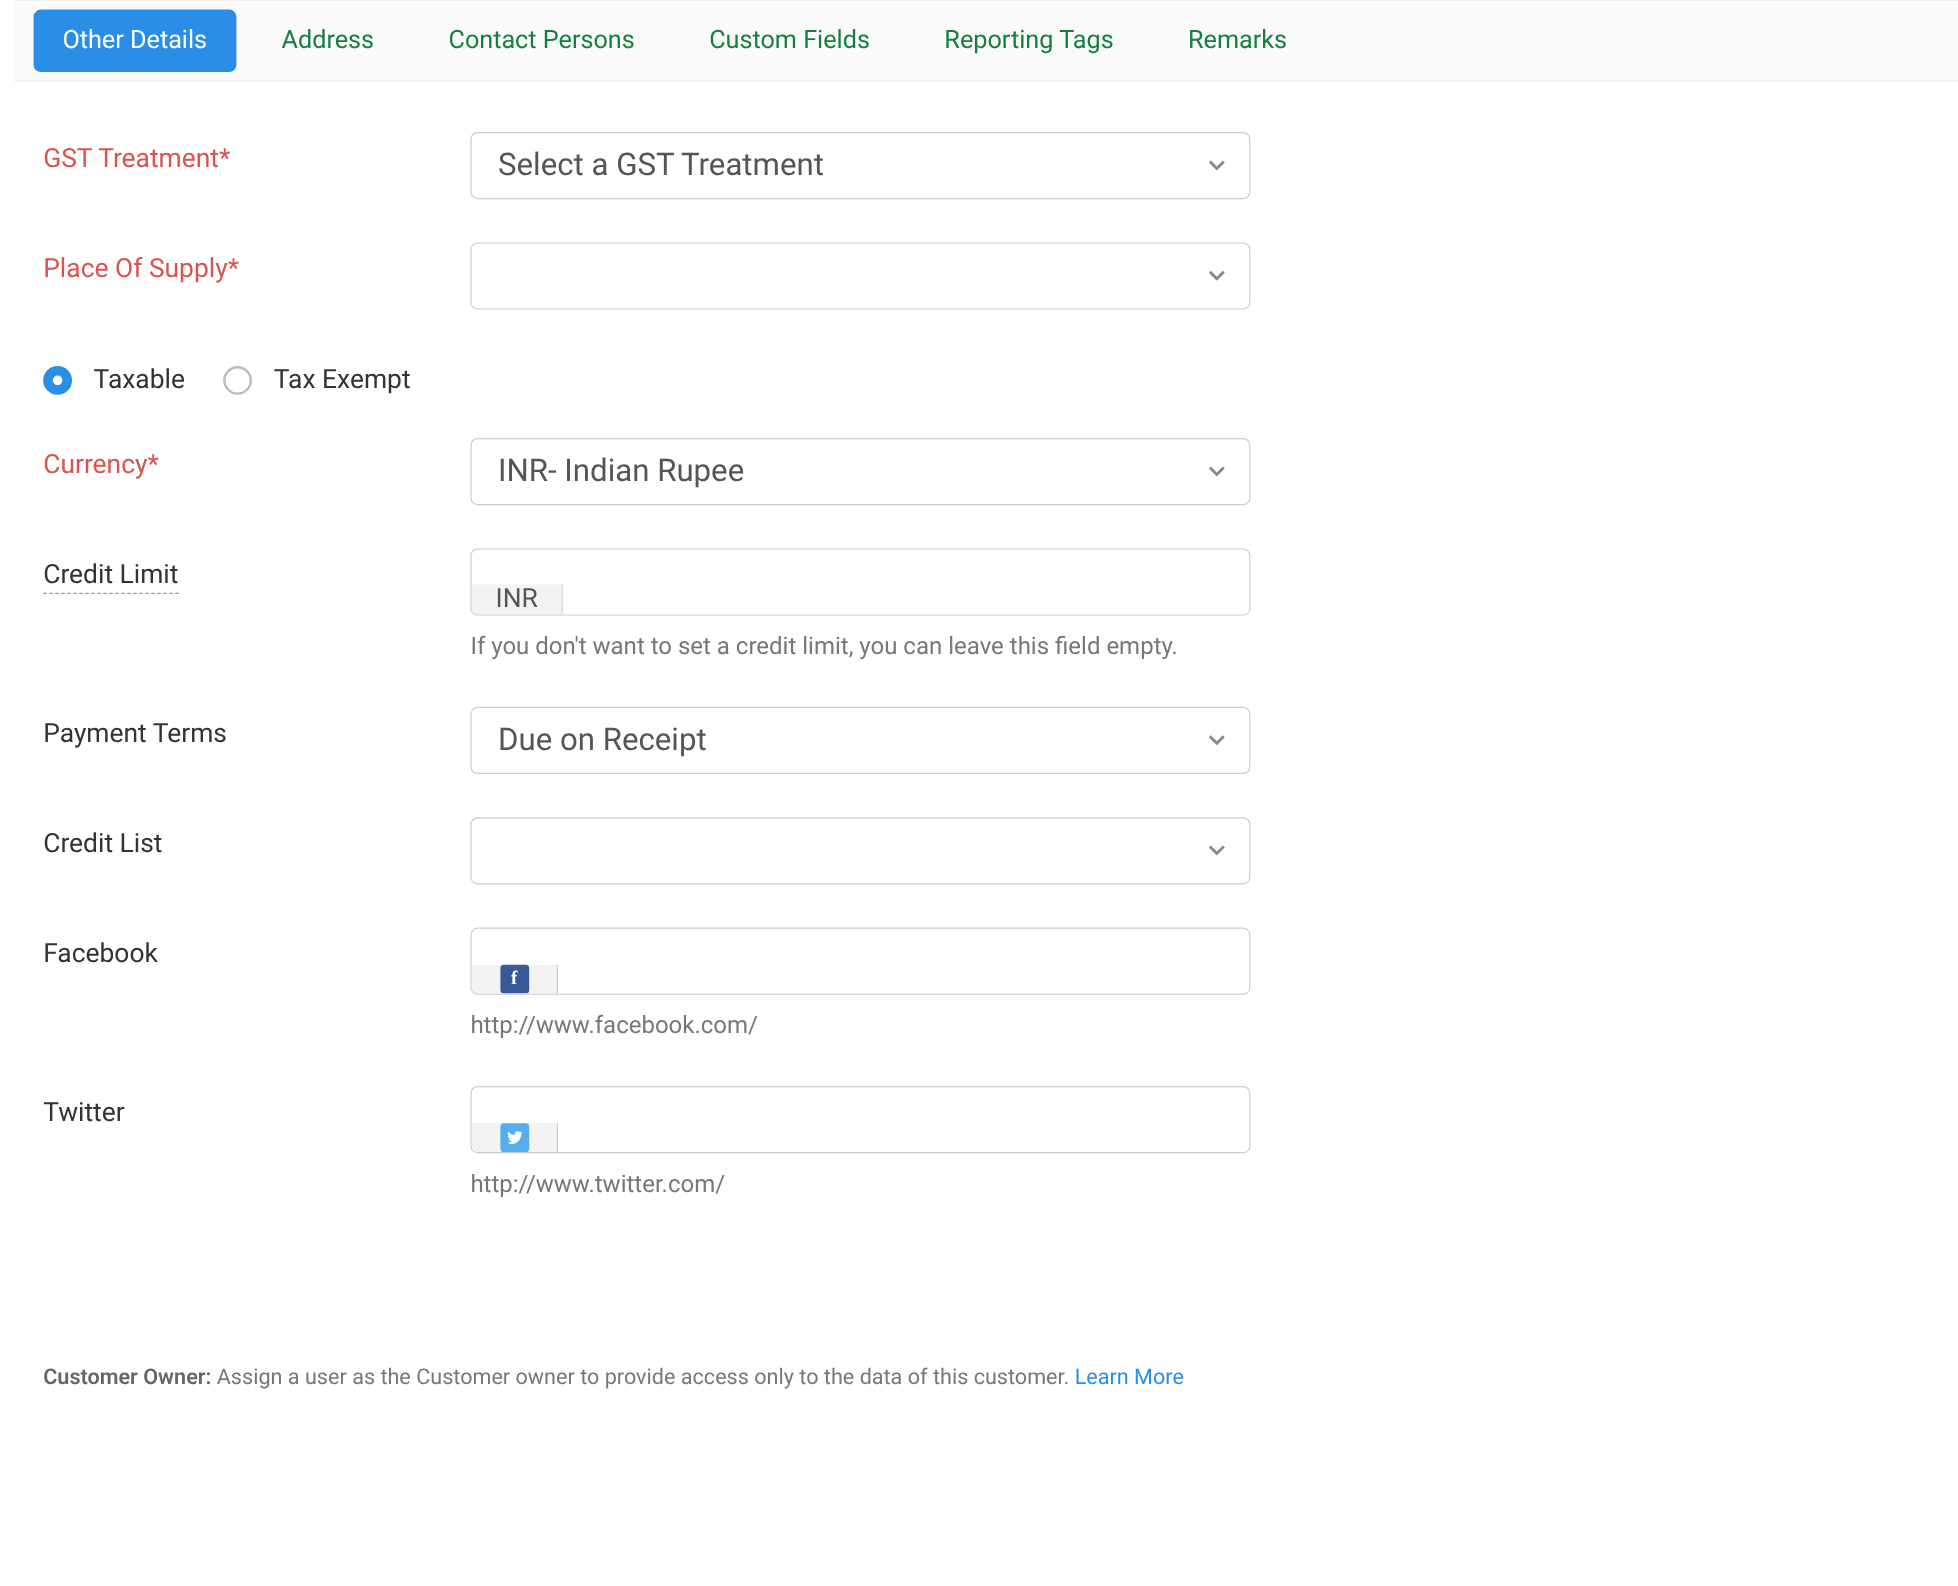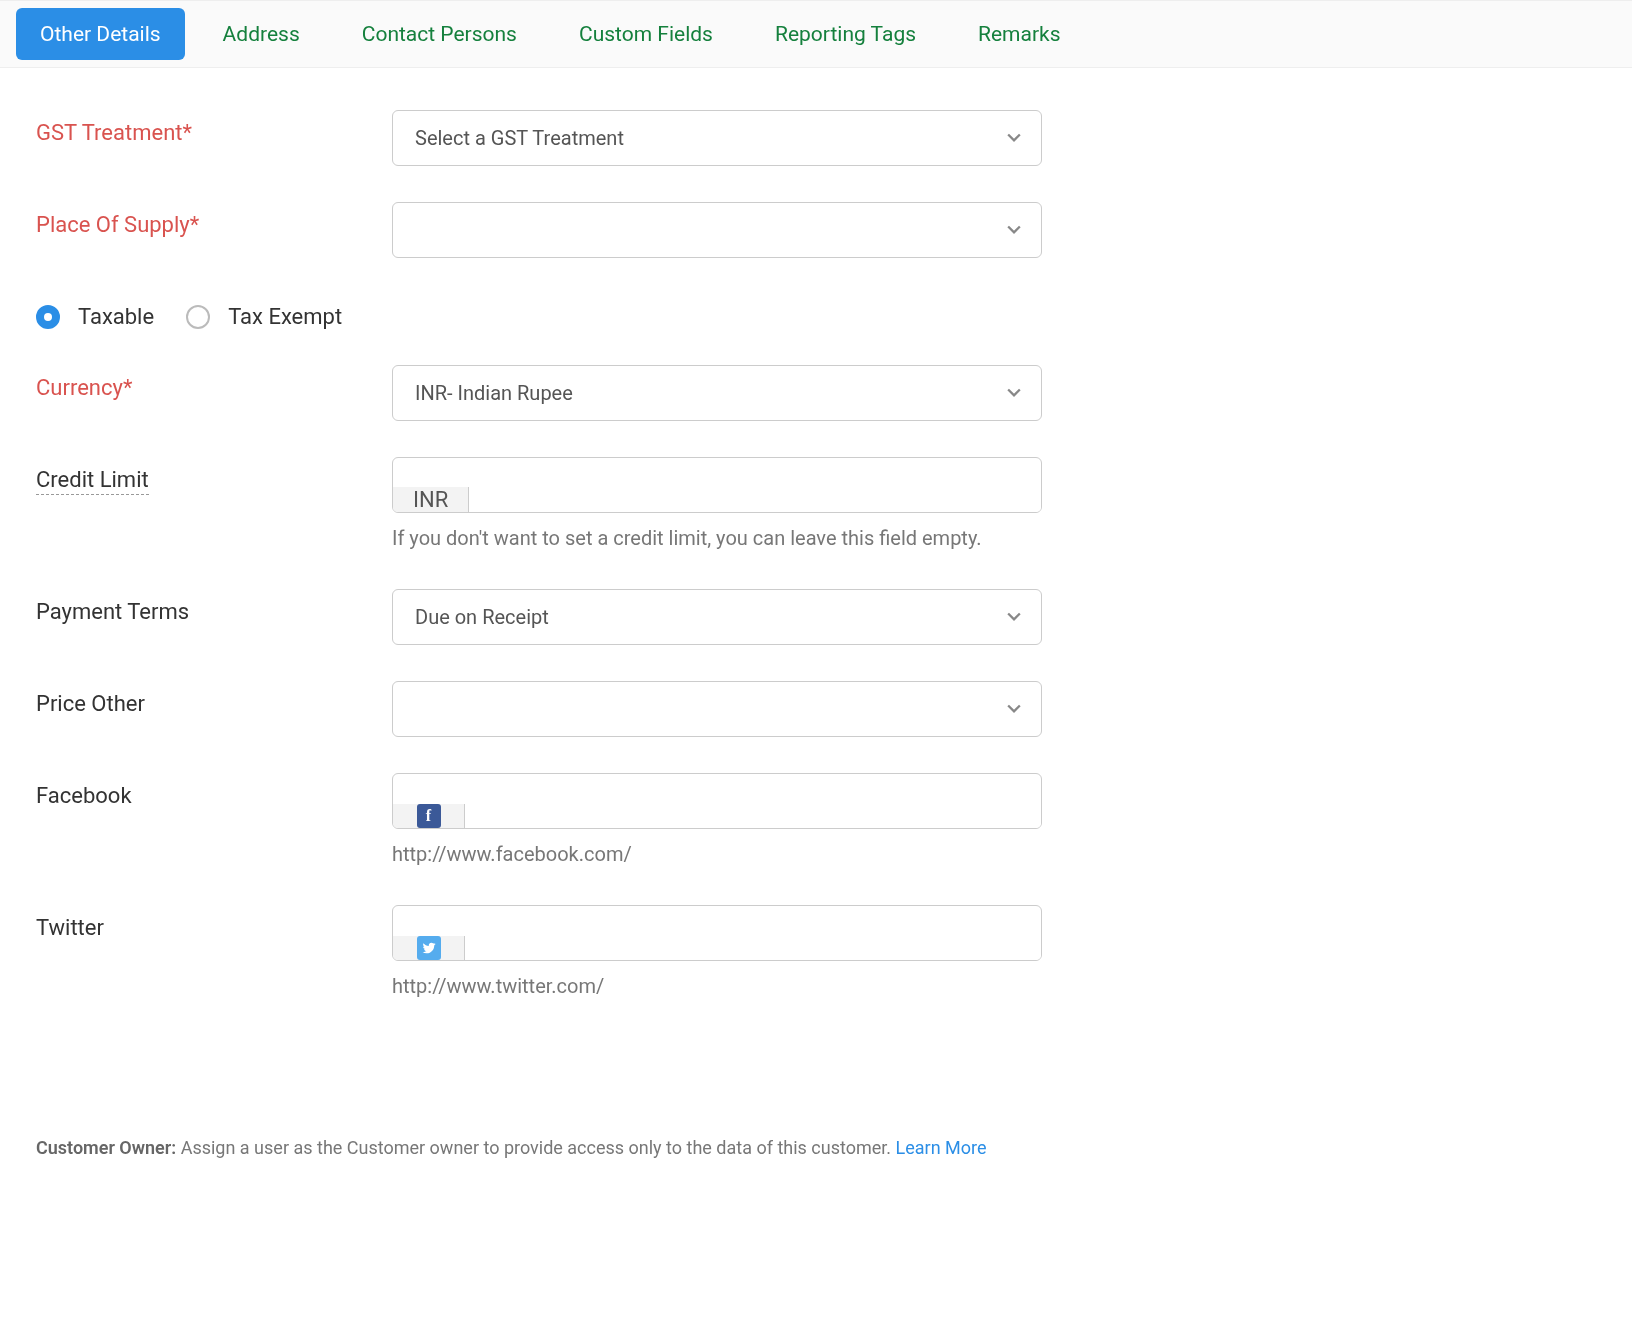--- a/index.html
+++ b/index.html
@@ -14,20 +14,21 @@
     padding-bottom: 60px;
   }
   .tabs {
     display: flex;
     align-items: center;
     border-top: 1px solid #eee;
     border-bottom: 1px solid #eee;
     padding: 0 16px;
     background: #fafafa;
     height: 68px;
+    margin-left: 12px;
   }
   .tab {
     padding: 14px 24px;
     color: #15803d;
     font-size: 21px;
     cursor: pointer;
     margin-right: 14px;
     border-radius: 6px;
     font-weight: 400;
   }
@@ -62,21 +63,21 @@
   }
   .select {
     position: relative;
     background: #fff;
     border: 1px solid #ccc;
     border-radius: 6px;
     height: 56px;
     display: flex;
     align-items: center;
     padding: 0 48px 0 22px;
-    font-size: 20px;
+    font-size: 26px;
     color: #555;
     cursor: pointer;
   }
   .select .chevron {
     position: absolute;
     right: 20px;
     top: 50%;
     transform: translateY(-50%);
     color: #888;
   }
@@ -266,21 +267,21 @@
           <span class="chevron">
             <svg viewBox="0 0 12 12">
                 <path d="M1 3 L6 8 L11 3" fill="none" stroke="#888" stroke-width="2"></path>
               </svg>
           </span>
         </div>
       </div>
     </div>
 
     <div class="form-row">
-      <div class="form-label">Price Other</div>
+      <div class="form-label">Credit List</div>
       <div class="form-control-wrap">
         <div class="select">
           <span></span>
           <span class="chevron">
             <svg viewBox="0 0 12 12">
                 <path d="M1 3 L6 8 L11 3" fill="none" stroke="#888" stroke-width="2"></path>
               </svg>
           </span>
         </div>
       </div>

